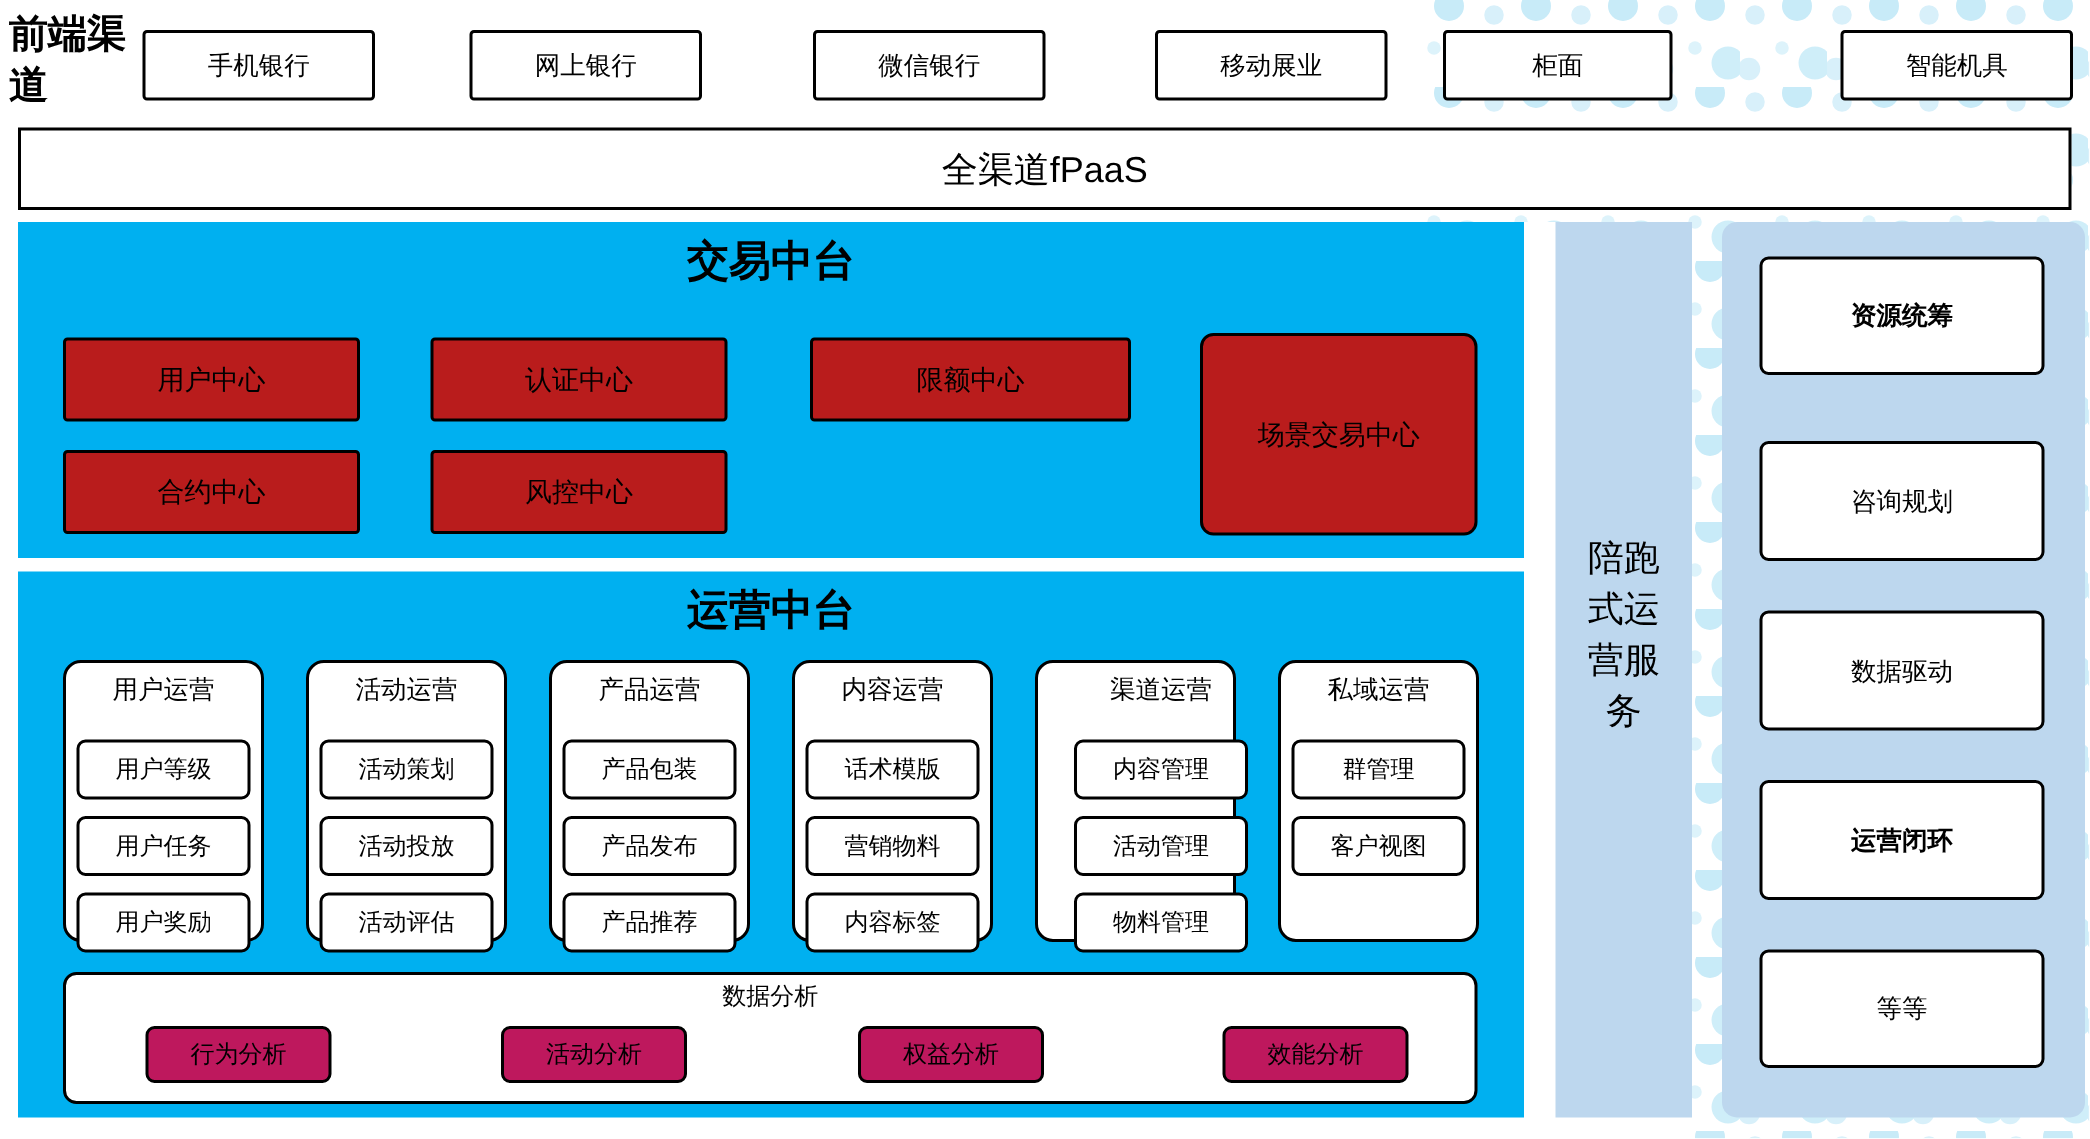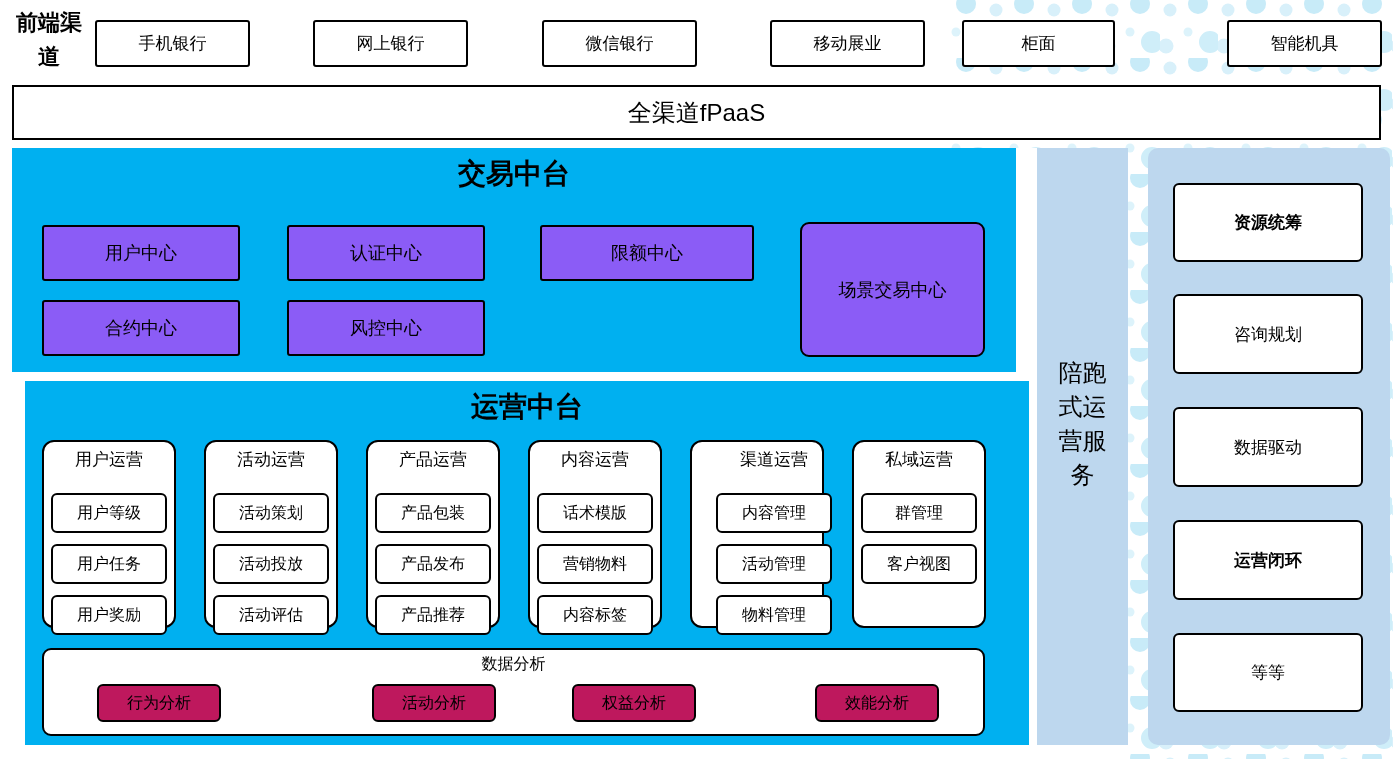--- a/index.html
+++ b/index.html
@@ -8,33 +8,33 @@
     font-family:"Liberation Sans","DejaVu Sans",sans-serif;color:#000;
   }
   .abs{position:absolute;box-sizing:border-box;}
   .center{display:flex;align-items:center;justify-content:center;text-align:center;}
   .dots-layer{left:0;top:0;width:1393px;height:759px;z-index:0;pointer-events:none;}
   .z{z-index:1;}
 
   .corner-label{
     left:6px;top:6px;width:86px;height:74px;
     font-family:"Liberation Serif","DejaVu Serif",serif;
-    font-weight:700;font-size:22px;line-height:34px;text-align:center;
+    font-weight:700;font-size:26px;line-height:34px;
   }
   .chan-box{
     top:20px;height:47px;background:#fff;border:2.5px solid #000;border-radius:3px;
     font-size:17px;
   }
   .fpaas{
     left:12px;top:85px;width:1369px;height:55px;background:#fff;border:2.5px solid #000;
     font-size:24px;
   }
   .panel{background:#00B0F0;}
   .panel-title{left:0;top:7px;width:100%;text-align:center;font-size:28px;font-weight:700;}
-  .wbox{background:#8b5cf6;border:2.5px solid #000;border-radius:3px;font-size:18px;text-align:right;}
+  .wbox{background:#b91c1c;border:2.5px solid #000;border-radius:3px;font-size:18px;text-align:right;}
   .scene-box{border-radius:9px;}
   .col{
     top:440px;width:134px;height:188px;background:#fff;border:2px solid #000;border-radius:12px;
     display:flex;flex-direction:column;align-items:center;padding:5px 10px 0;
   }
   .col-title{font-size:17px;line-height:26px;margin-bottom:20px;white-space:nowrap;}
   .col-item{
     width:112px;height:36px;background:#fff;border:2px solid #000;border-radius:6px;
     margin-bottom:11px;font-size:16px;flex:none;
   }
@@ -90,21 +90,21 @@
   <div class="abs z panel" style="left:12px;top:148px;width:1004px;height:224px;">
     <div class="abs panel-title">交易中台</div>
   </div>
   <div class="abs z center wbox" style="left:42px;top:225px;width:198px;height:56px;">用户中心</div>
   <div class="abs z center wbox" style="left:287px;top:225px;width:198px;height:56px;">认证中心</div>
   <div class="abs z center wbox" style="left:540px;top:225px;width:214px;height:56px;">限额中心</div>
   <div class="abs z center wbox" style="left:42px;top:300px;width:198px;height:56px;">合约中心</div>
   <div class="abs z center wbox" style="left:287px;top:300px;width:198px;height:56px;">风控中心</div>
   <div class="abs z center wbox scene-box" style="left:800px;top:222px;width:185px;height:135px;">场景交易中心</div>
 
-  <div class="abs z panel" style="left:12px;top:381px;width:1004px;height:364px;margin-left:13px;">
+  <div class="abs z panel" style="left:12px;top:381px;width:1004px;height:364px;">
     <div class="abs panel-title">运营中台</div>
   </div>
 
   <div class="abs z col" style="left:42px;">
     <div class="col-title">用户运营</div>
     <div class="center col-item">用户等级</div>
     <div class="center col-item">用户任务</div>
     <div class="center col-item">用户奖励</div>
   </div>
   <div class="abs z col" style="left:204px;">
@@ -134,28 +134,28 @@
   <div class="abs z col" style="left:852px;">
     <div class="col-title">私域运营</div>
     <div class="center col-item">群管理</div>
     <div class="center col-item">客户视图</div>
   </div>
 
   <div class="abs z da-container">
     <div class="abs da-title">数据分析</div>
   </div>
   <div class="abs z center da-box" style="left:97px;">行为分析</div>
-  <div class="abs z center da-box" style="left:334px;margin-left:38px;">活动分析</div>
+  <div class="abs z center da-box" style="left:334px;">活动分析</div>
   <div class="abs z center da-box" style="left:572px;">权益分析</div>
   <div class="abs z center da-box" style="left:815px;">效能分析</div>
 
   <div class="abs z center vbar">
     <div class="vbar-text">陪跑式运营服务</div>
   </div>
 
   <div class="abs z rpanel"></div>
-  <div class="abs z center rbox bold" style="top:183px;height:79px;">资源统筹</div>
+  <div class="abs z center rbox bold" style="top:171px;height:79px;">资源统筹</div>
   <div class="abs z center rbox" style="top:294px;">咨询规划</div>
   <div class="abs z center rbox" style="top:407px;">数据驱动</div>
   <div class="abs z center rbox bold" style="top:520px;">运营闭环</div>
   <div class="abs z center rbox" style="top:633px;height:79px;">等等</div>
 
 </div>
 
 </body></html>

